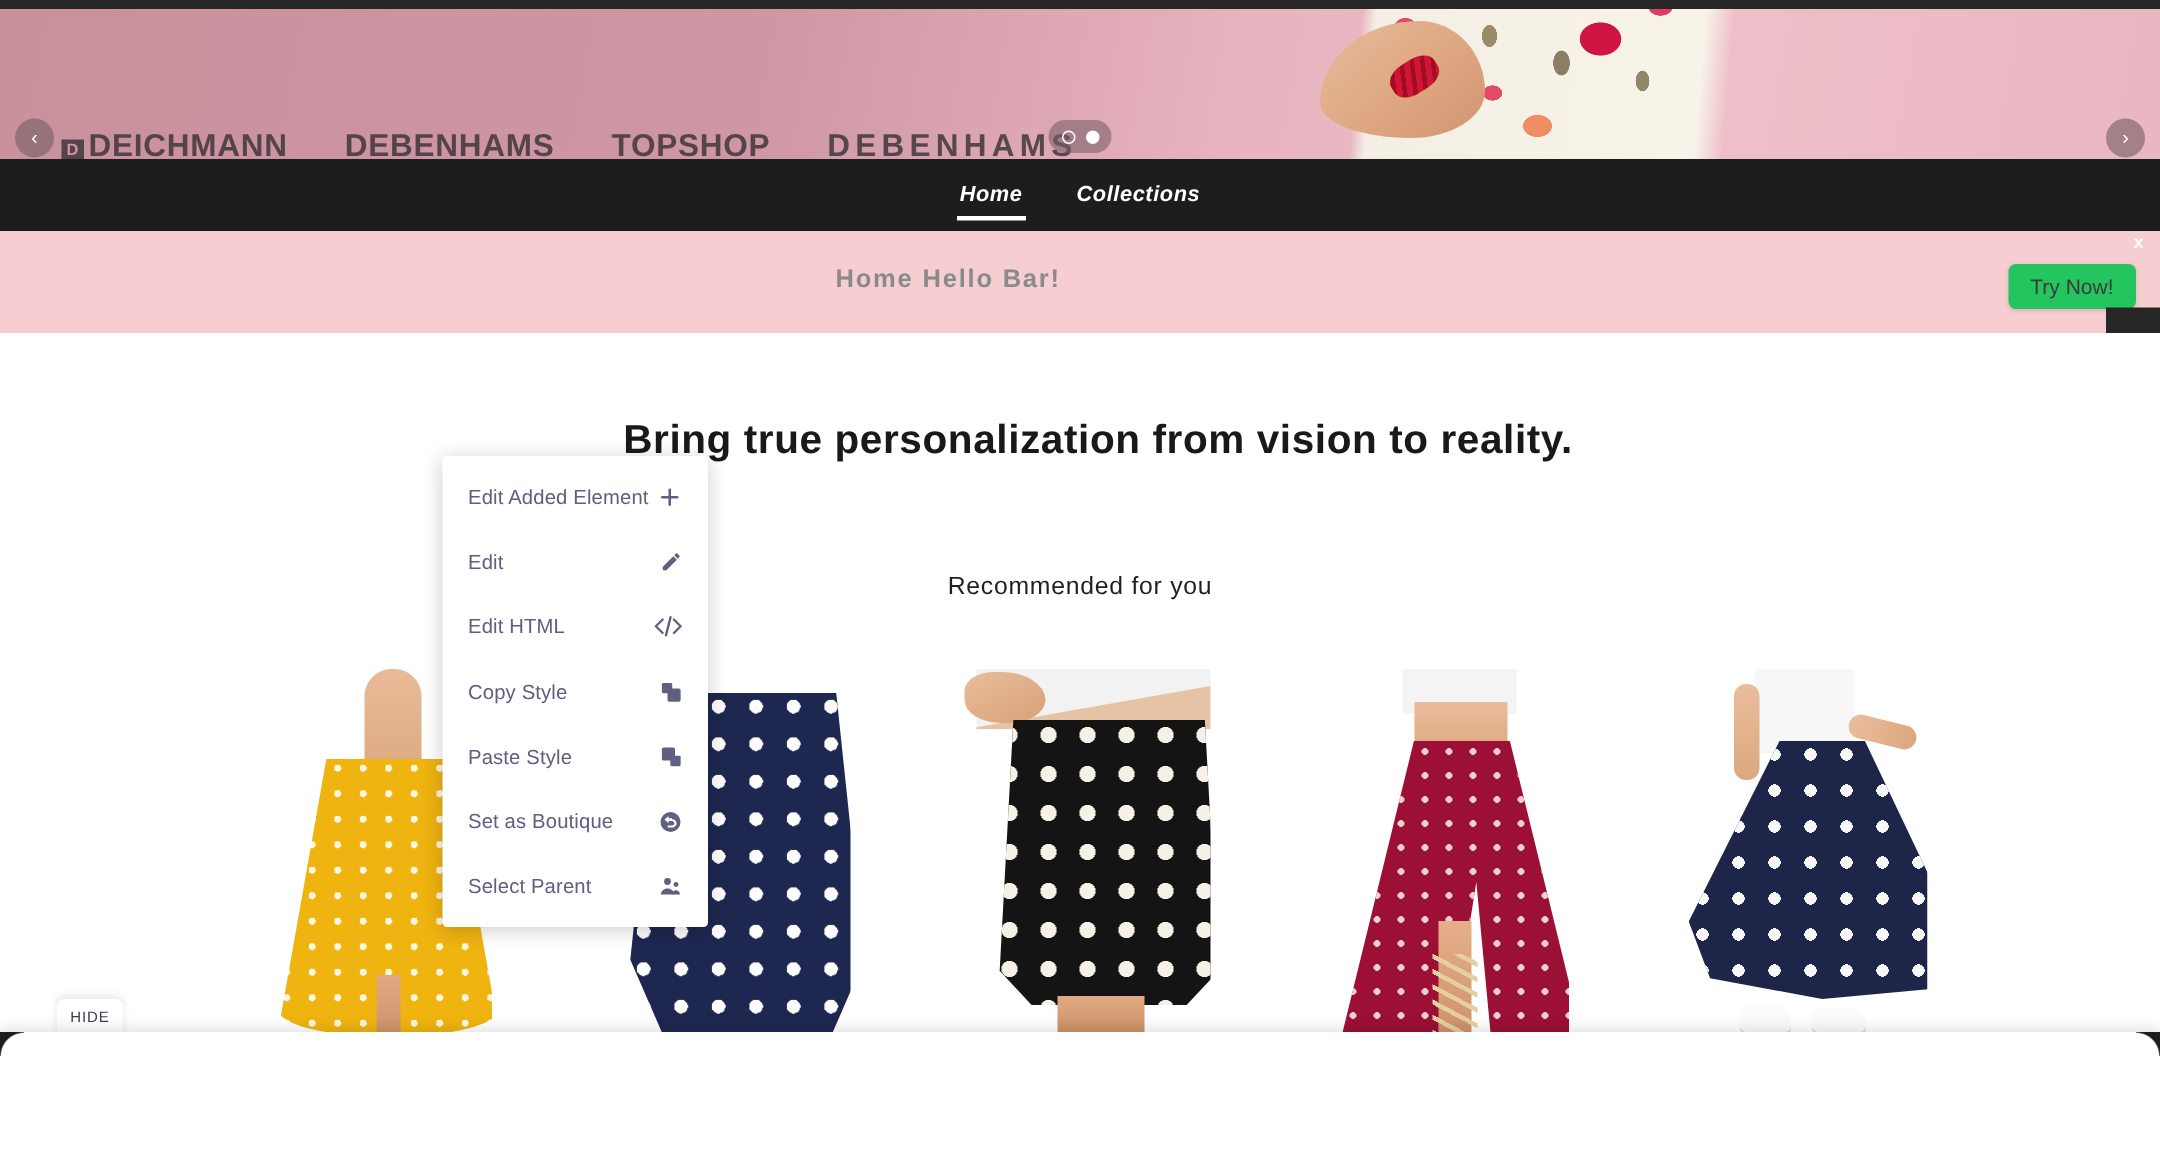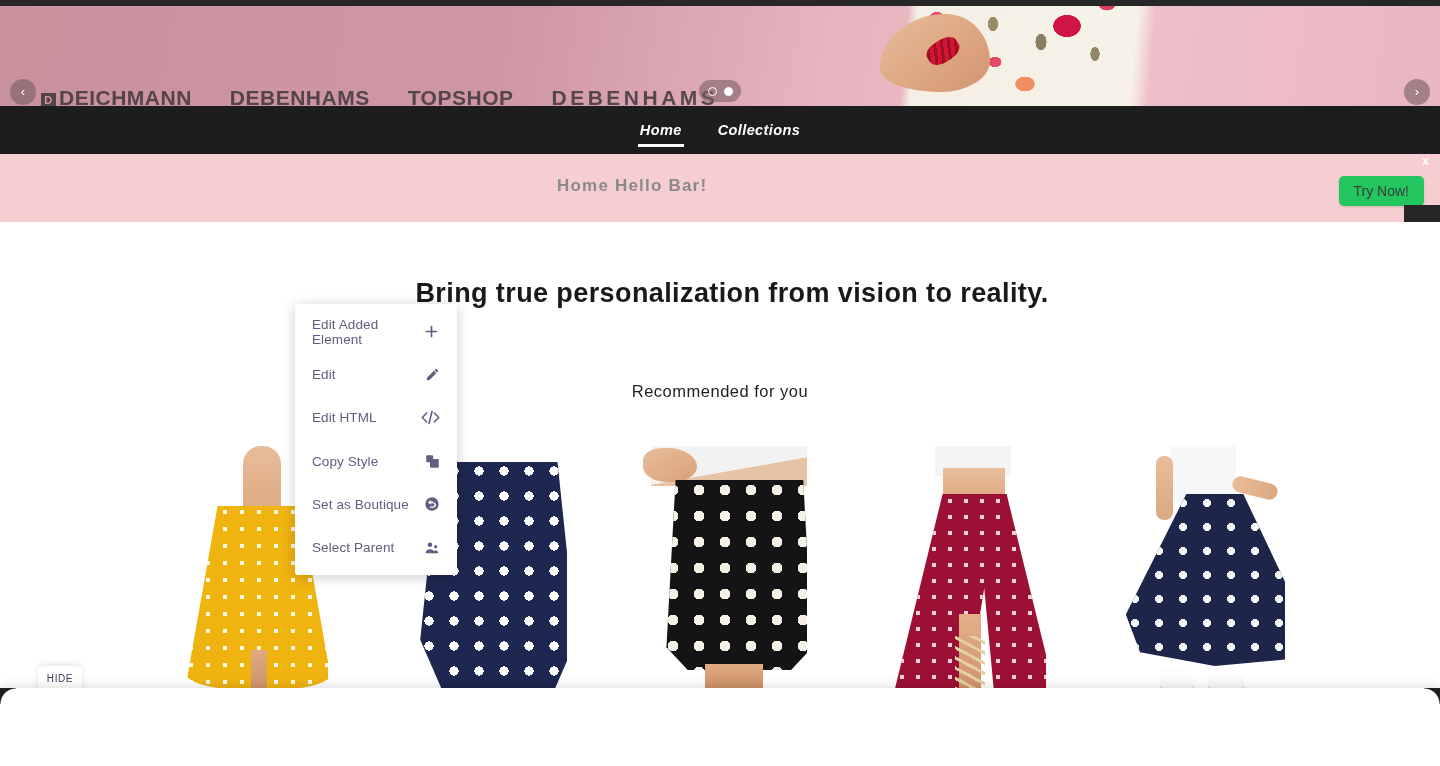--- a/index.html
+++ b/index.html
@@ -207,21 +207,21 @@
     background-image: radial-gradient(circle 4.2px at 9px 9px, #f8f8f8 99%, transparent 100%);
     background-size: 24px 24px;
     clip-path: polygon(34% 0, 66% 0, 100% 74%, 92% 96%, 50% 100%, 8% 92%, 0% 70%); }
   .p5 .shoe-l { position:absolute; bottom:0; left:48px; width:34px; height:20px;
     background:#fbfbfb; border-radius:4px 10px 4px 4px; box-shadow:inset 0 -2px 0 #dcdcdc; }
   .p5 .shoe-r { position:absolute; bottom:0; left:96px; width:36px; height:18px;
     background:#fbfbfb; border-radius:4px 10px 4px 4px; box-shadow:inset 0 -2px 0 #dcdcdc; }
 
   
   .ctx-menu {
-    position: absolute; top: 304px; left: 295px; width: 162px;
+    position: absolute; top: 304px; left: 295px; width: 177px;
     background: #fff; border-radius: 3px;
     box-shadow: 0 2px 14px rgba(0,0,0,.20);
     padding: 6px 0; z-index: 40;
   }
   .ctx-item {
     display: flex; align-items: center; justify-content: space-between;
     padding: 0 17px; height: 43.2px; cursor: pointer;
   }
   .ctx-label { font-size: 13.5px; color: #5e5f81; letter-spacing: .1px; }
   .ctx-icon { color: #5e5f81; display: flex; align-items: center; }
@@ -359,20 +359,29 @@
     <div class="ctx-item">
       <span class="ctx-label">Copy Style</span>
       <span class="ctx-icon">
         <svg width="15" height="15" viewBox="0 0 24 24" fill="currentColor">
             <rect x="2" y="2" width="11" height="11" rx="1.5"></rect>
             <rect x="8" y="8" width="14" height="14" rx="2"></rect>
           </svg>
       </span>
     </div>
 
+    <div class="ctx-item">
+      <span class="ctx-label">Paste Style</span>
+      <span class="ctx-icon">
+        <svg width="15" height="15" viewBox="0 0 24 24" fill="currentColor">
+            <rect x="2" y="2" width="14" height="14" rx="2"></rect>
+            <rect x="11" y="11" width="11" height="11" rx="1.5"></rect>
+          </svg>
+      </span>
+    </div>
 
     <div class="ctx-item">
       <span class="ctx-label">Set as Boutique</span>
       <span class="ctx-icon">
         <svg width="16" height="16" viewBox="0 0 24 24">
             <circle cx="12" cy="12" r="10" fill="currentColor"></circle>
             <path d="M13.5 8.2H10V6l-4 3.6 4 3.6v-2.2h3.3c1.4 0 2.5 1 2.5 2.3s-1.1 2.3-2.5 2.3H9.2v2h4.3c2.6 0 4.6-1.9 4.6-4.3s-2-4.1-4.6-4.1z" fill="#fff"></path>
           </svg>
       </span>
     </div>

